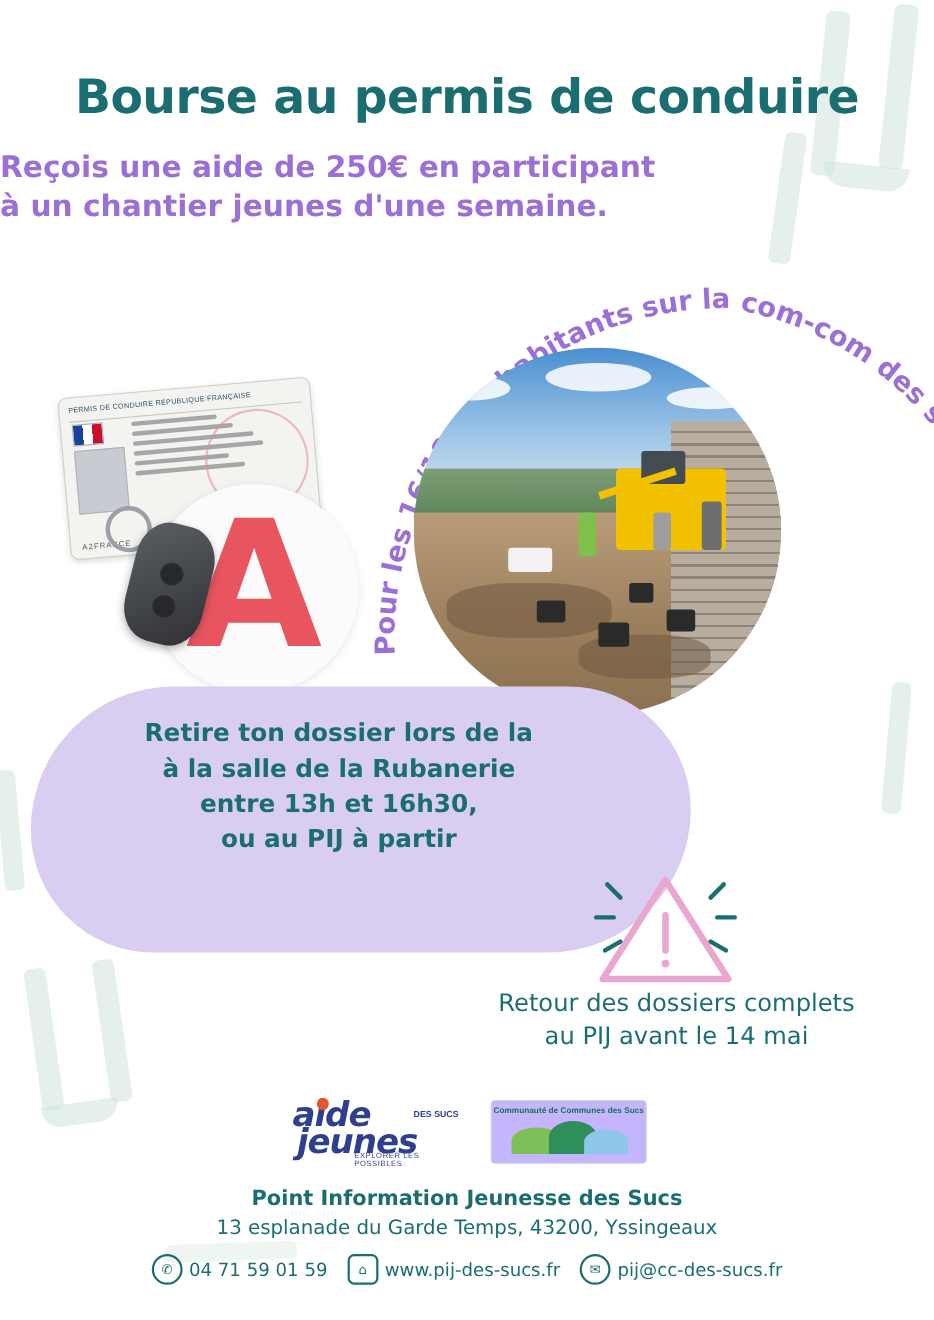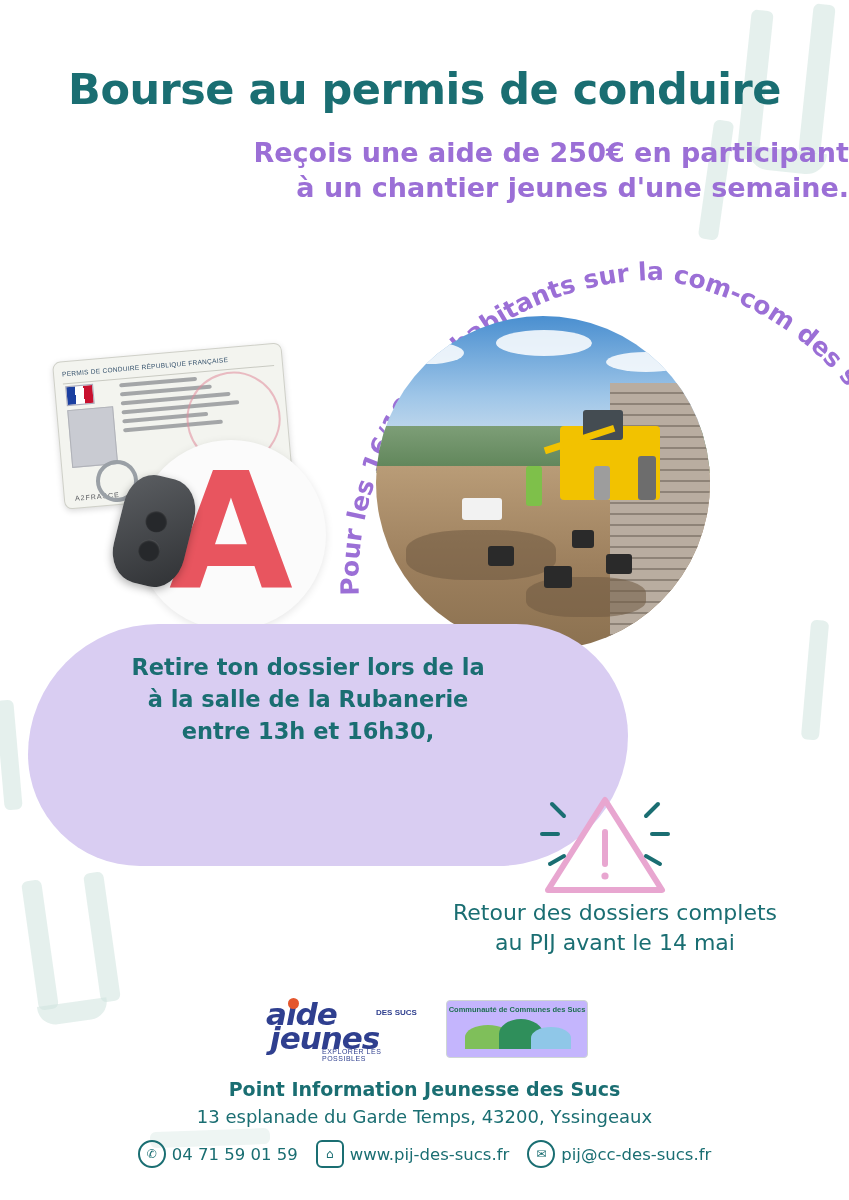--- a/index.html
+++ b/index.html
@@ -22,21 +22,21 @@
   .bg-s5{left:806px;top:620px;width:18px;height:120px;transform:rotate(5deg);}
   .bg-s6{left:150px;top:1130px;width:120px;height:16px;transform:rotate(-2deg);opacity:.35;}
 
   
   .title{
     position:absolute;left:0;right:0;top:64px;text-align:center;
     font-size:43px;font-weight:bold;color:#1a6e72;letter-spacing:-.5px;
     font-family:"DejaVu Sans", sans-serif;
   }
   .subtitle{
-    position:absolute;left:0;right:0;top:136px;text-align:right;
+    position:absolute;left:0;right:0;top:136px;text-align:left;
     font-size:27px;font-weight:bold;color:#9b6fd6;line-height:1.28;
     font-family:"DejaVu Sans", sans-serif;
   }
 
   
   .arc-wrap{position:absolute;left:330px;top:250px;width:530px;height:370px;}
   .arc-wrap text{
     font-family:"DejaVu Sans", sans-serif;font-weight:bold;font-size:25px;fill:#9b6fd6;
   }
 
@@ -237,20 +237,21 @@
 <div class="keyfob">
   <div class="key-btn" style="top:34px;"></div>
   <div class="key-btn" style="top:64px;"></div>
 </div>
 
 <div class="blob"></div>
 <div class="blob-text">
   <div>Retire ton dossier lors de la</div>
   <div>à la salle de la Rubanerie</div>
   <div>entre 13h et 16h30,</div>
+  <div>ou au PIJ à partir</div>
 </div>
 
 <div class="warn-wrap">
   <svg width="130" height="110" viewBox="0 0 130 110">
     <polygon points="65,10 122,100 8,100" fill="none" stroke="#e8a6d0" stroke-width="6" stroke-linejoin="round"></polygon>
     <line x1="65" y1="42" x2="65" y2="74" stroke="#e8a6d0" stroke-width="6" stroke-linecap="round"></line>
     <circle cx="65" cy="86" r="3.6" fill="#e8a6d0"></circle>
     <g stroke="#1a6e72" stroke-width="4" stroke-linecap="round">
       <line x1="12" y1="14" x2="24" y2="26"></line>
       <line x1="2" y1="44" x2="18" y2="44"></line>

